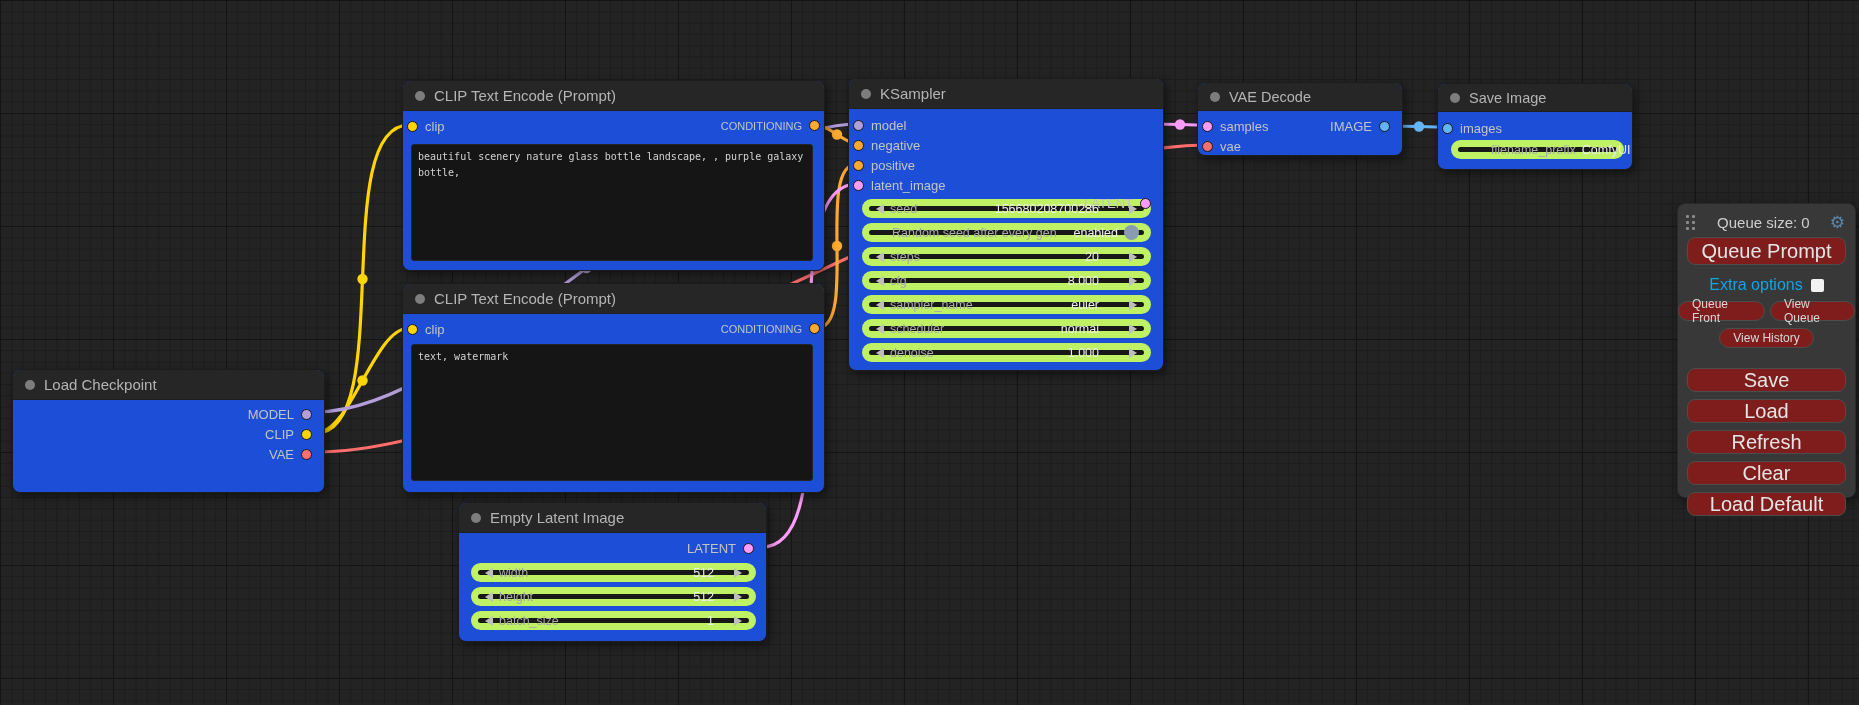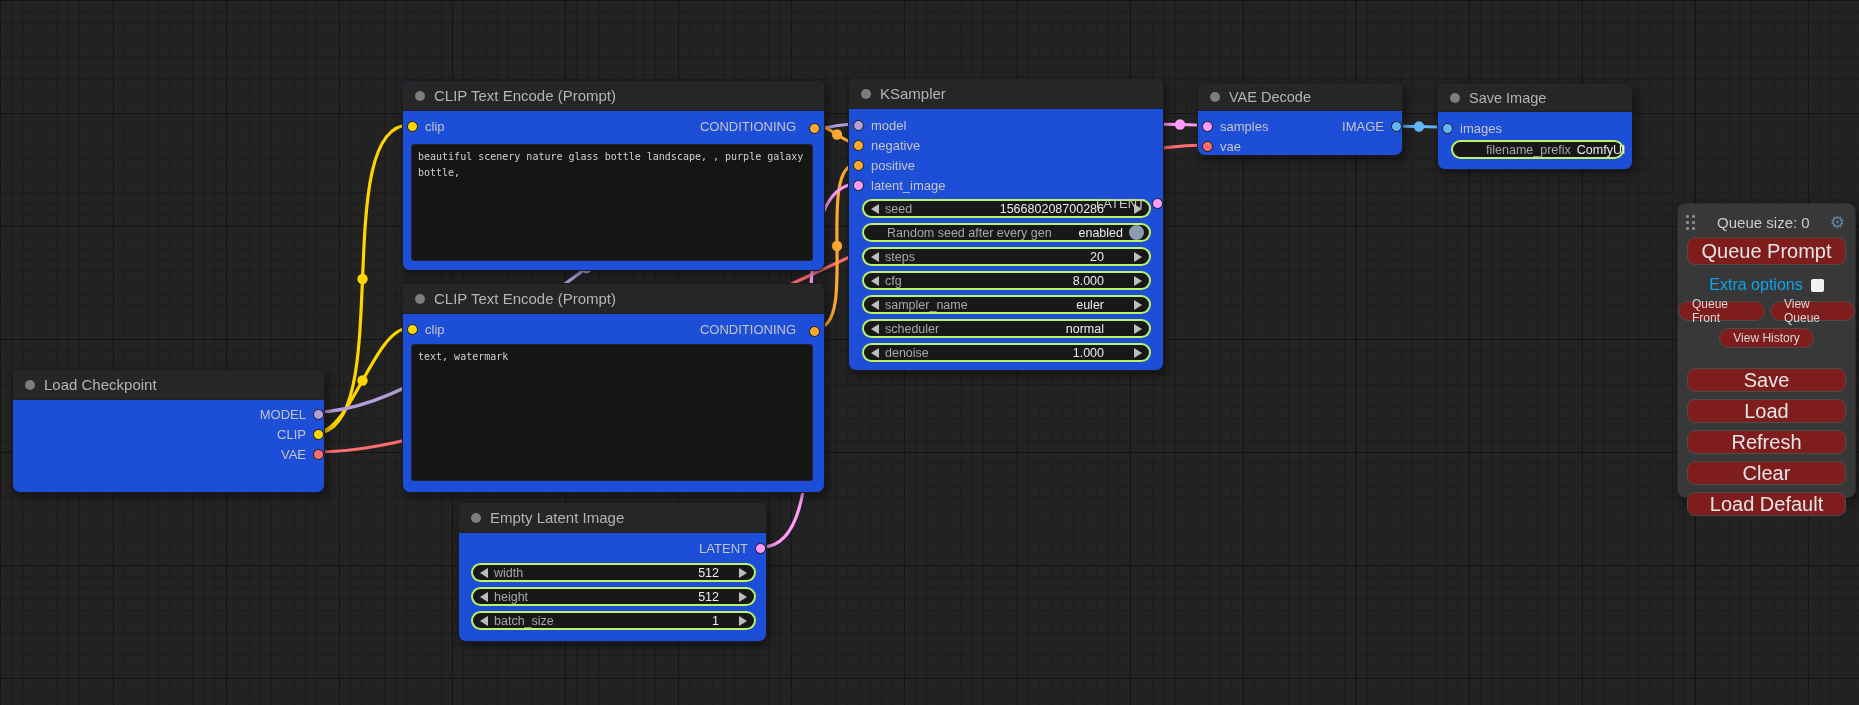--- a/index.html
+++ b/index.html
@@ -31,28 +31,28 @@
     height:30px; padding:0 12px;
     background:#262626;
     border-radius:7px 7px 0 0;
     border-bottom:1px solid #1f1f1f;
     color:#b4b4b4; font-size:15px; white-space:nowrap;
   }
   .node-title.small { height:28px; font-size:14.5px; }
   .title-dot { width:10px; height:10px; border-radius:50%; background:#7d7d7d; flex:0 0 auto; }
 
   .port-row { display:flex; align-items:center; gap:7px; height:20px; padding-left:4px; font-size:13px; color:#c4c4c4; }
-  .port-row.out { justify-content:flex-end; padding-left:0; padding-right:0; }
+  .port-row.out { justify-content:flex-end; padding-left:0; padding-right:12px; }
   .port-dot { width:11px; height:11px; border-radius:50%; border:1px solid #191919; flex:0 0 auto; background:#888; }
 
   .widget {
     display:flex; align-items:center;
     height:19px; padding:0 7px; gap:6px;
     background:#181818;
-    border:2px solid #bef264;
+    border:7px solid #bef264;
     border-radius:10px;
     font-size:12.5px; color:#a8a8a8; white-space:nowrap;
   }
   .widget .val { margin-left:auto; color:#ececec; }
   .arr { width:0; height:0; flex:0 0 auto; }
   .arr.l { border-top:5px solid transparent; border-bottom:5px solid transparent; border-right:8px solid #bdbdbd; }
   .arr.r { border-top:5px solid transparent; border-bottom:5px solid transparent; border-left:8px solid #bdbdbd; }
   .toggle-dot { width:15px; height:15px; border-radius:50%; flex:0 0 auto; margin-right:-2px; }
 
   .prompt-box {
@@ -70,21 +70,21 @@
   
   #node-load-checkpoint { left:12px; top:369px; width:313px; height:124px; }
   #node-load-checkpoint .port-row { margin-top:0; }
   #lc-rows { margin-top:4px; }
   #lc-widget { margin:6px 14px 0 14px; }
 
   #node-clip-pos { left:402px; top:80px;  width:423px; height:191px; }
   #node-clip-neg { left:402px; top:283px; width:423px; height:210px; }
   .clip-io { display:flex; align-items:center; justify-content:space-between; margin-top:5px; padding:0 4px; height:20px; }
   .clip-io .in  { display:flex; align-items:center; gap:7px; font-size:13px; }
-  .clip-io .out { display:flex; align-items:flex-end; gap:13px; font-size:13px; }
+  .clip-io .out { display:flex; align-items:flex-start; gap:7px; font-size:11px; }
   #node-clip-pos .prompt-box { margin:8px 11px 0 8px; height:117px; }
   #node-clip-neg .prompt-box { margin:5px 11px 0 8px; height:137px; }
 
   #node-empty-latent { left:458px; top:502px; width:309px; height:140px; }
   #node-empty-latent .port-row.out { margin-top:5px; }
   #node-empty-latent .widget { margin:5px 10px 0 12px; }
   #node-empty-latent .widget:first-of-type { margin-top:3px; }
 
   #node-ksampler { left:848px; top:78px; width:316px; height:293px; }
   #ks-inputs { margin-top:6px; }

